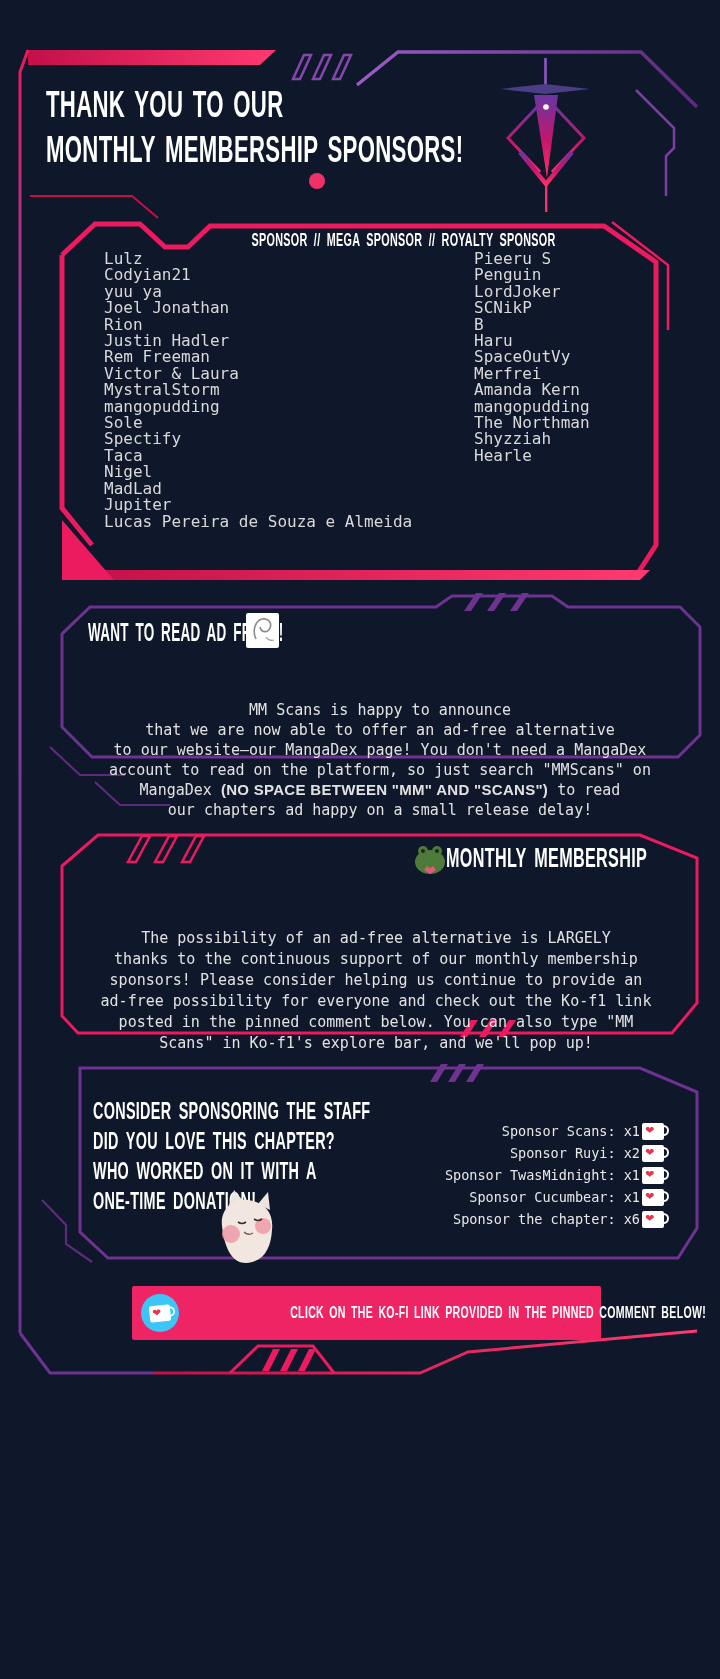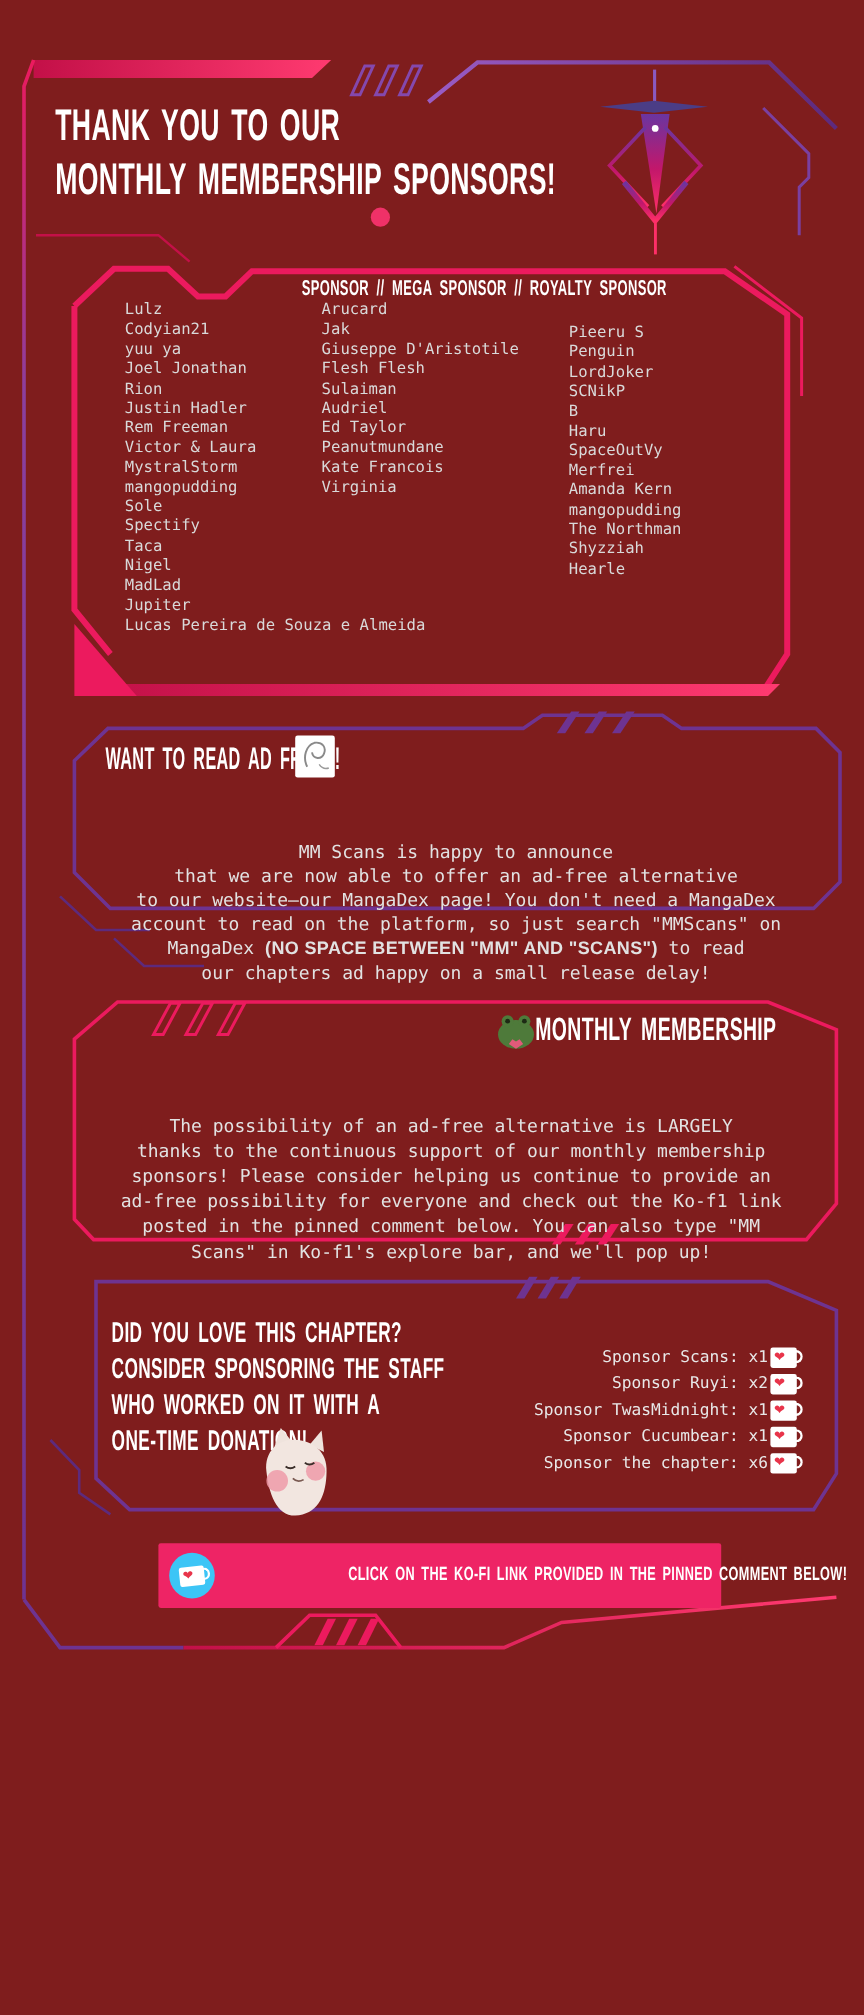--- a/index.html
+++ b/index.html
@@ -1,26 +1,26 @@
 <!DOCTYPE html>
 <html><head>
 <meta charset="utf-8">
 <style>
   html,body{margin:0;padding:0;background:#000;}
-  .page{position:relative;width:720px;height:1679px;background:#7f1d1d;overflow:hidden;
+  .page{position:relative;width:720px;height:1679px;background:#0f172a;overflow:hidden;
         font-family:"DejaVu Sans Mono",monospace;}
   svg{position:absolute;left:0;top:0;}
   .abs{position:absolute;}
   .cond{font-family:"Liberation Sans",sans-serif;font-weight:800;color:#fff;
         white-space:nowrap;letter-spacing:.5px;word-spacing:5px;}
   .sqz{display:inline-block;transform:scaleX(.60);transform-origin:0 50%;}
   .sqzc{display:inline-block;transform:scaleX(.60);transform-origin:50% 50%;}
   .sqzr{display:inline-block;transform:scaleX(.60);transform-origin:100% 50%;}
   .mono{color:#e2e2e2;margin-top:44px;}
-  .namecol{position:absolute;top:0;font-size:13px;line-height:16.4px;color:#d9d9d9;white-space:nowrap;}
+  .namecol{position:absolute;top:0;font-size:16px;line-height:16.4px;color:#d9d9d9;white-space:nowrap;}
   .bodytext{text-align:center;}
   .bodytext div{white-space:pre;}
   .inline-bold{font-family:"Liberation Sans",sans-serif;font-weight:700;font-size:15px;letter-spacing:.3px;}
   .donrow{display:flex;justify-content:flex-end;align-items:center;gap:2px;
           font-size:13.5px;color:#e8e8e8;line-height:19px;margin-bottom:3px;white-space:pre;}
   .kofi-cup{position:relative;width:22px;height:17px;background:#fff;border-radius:2px;flex:0 0 auto;}
   .kofi-cup::before{content:'\2764';position:absolute;left:3px;top:0px;font-size:11px;line-height:16px;color:#e8344a;
         font-family:"DejaVu Sans",sans-serif;}
   .kofi-cup::after{content:'';position:absolute;right:-5px;top:2px;width:5px;height:7px;
         border:2.5px solid #fff;border-left:none;border-radius:0 7px 7px 0;}
@@ -159,34 +159,21 @@
         <div>MystralStorm</div>
         <div>mangopudding</div>
         <div>Sole</div>
         <div>Spectify</div>
         <div>Taca</div>
         <div>Nigel</div>
         <div>MadLad</div>
         <div>Jupiter</div>
         <div>Lucas Pereira de Souza e Almeida</div>
       </div>
-    <div class="namecol" style="left:211px;top:41px;">
-
-    <div>Arucard</div>
-        <div>Jak</div>
-        <div>Giuseppe D'Aristotile</div>
-        <div>Flesh Flesh</div>
-        <div>Sulaiman</div>
-        <div>Audriel</div>
-        <div>Ed Taylor</div>
-        <div>Peanutmundane</div>
-        <div>Kate Francois</div>
-        <div>Virginia</div>
-      </div>
-    <div class="namecol" style="left:417px;top:41px;margin-top:19px;">
+    <div class="namecol" style="left:417px;top:41px;">
 
     <div>Pieeru S</div>
         <div>Penguin</div>
         <div>LordJoker</div>
         <div>SCNikP</div>
         <div>B</div>
         <div>Haru</div>
         <div>SpaceOutVy</div>
         <div>Merfrei</div>
         <div>Amanda Kern</div>
@@ -233,22 +220,22 @@
   <div class="abs mono bodytext" style="left:70px;top:884px;width:612px;font-size:15px;line-height:21px;">
     <div>The possibility of an ad-free alternative is LARGELY</div>
     <div>thanks to the continuous support of our monthly membership</div>
     <div>sponsors! Please consider helping us continue to provide an</div>
     <div>ad-free possibility for everyone and check out the Ko-f1 link</div>
     <div>posted in the pinned comment below. You can also type "MM</div>
     <div>Scans" in Ko-f1's explore bar, and we'll pop up!</div>
   </div>
 
   <div class="abs cond" style="left:93px;top:1096px;font-size:24px;line-height:30px;">
+    <div><span class="sqz">CONSIDER SPONSORING THE STAFF</span></div>
     <div><span class="sqz">DID YOU LOVE THIS CHAPTER?</span></div>
-    <div><span class="sqz">CONSIDER SPONSORING THE STAFF</span></div>
     <div><span class="sqz">WHO WORKED ON IT WITH A</span></div>
     <div><span class="sqz">ONE-TIME DONATION!</span></div>
   </div>
 
   <div class="abs" style="left:214px;top:1186px;">
     <svg width="64" height="78" viewBox="0 0 64 78">
       <path d="M14,22 L20,4 L30,16 Z" fill="#efe3dd"></path>
       <path d="M44,18 L54,6 L56,24 Z" fill="#efe3dd"></path>
       <path d="M8,40 C6,22 20,12 34,14 C50,16 60,26 58,44 C57,62 50,76 32,77 C16,77 10,58 8,40 Z" fill="#f2e6e0"></path>
       <circle cx="17" cy="48" r="9" fill="#ef9aa8" opacity=".85"></circle>

